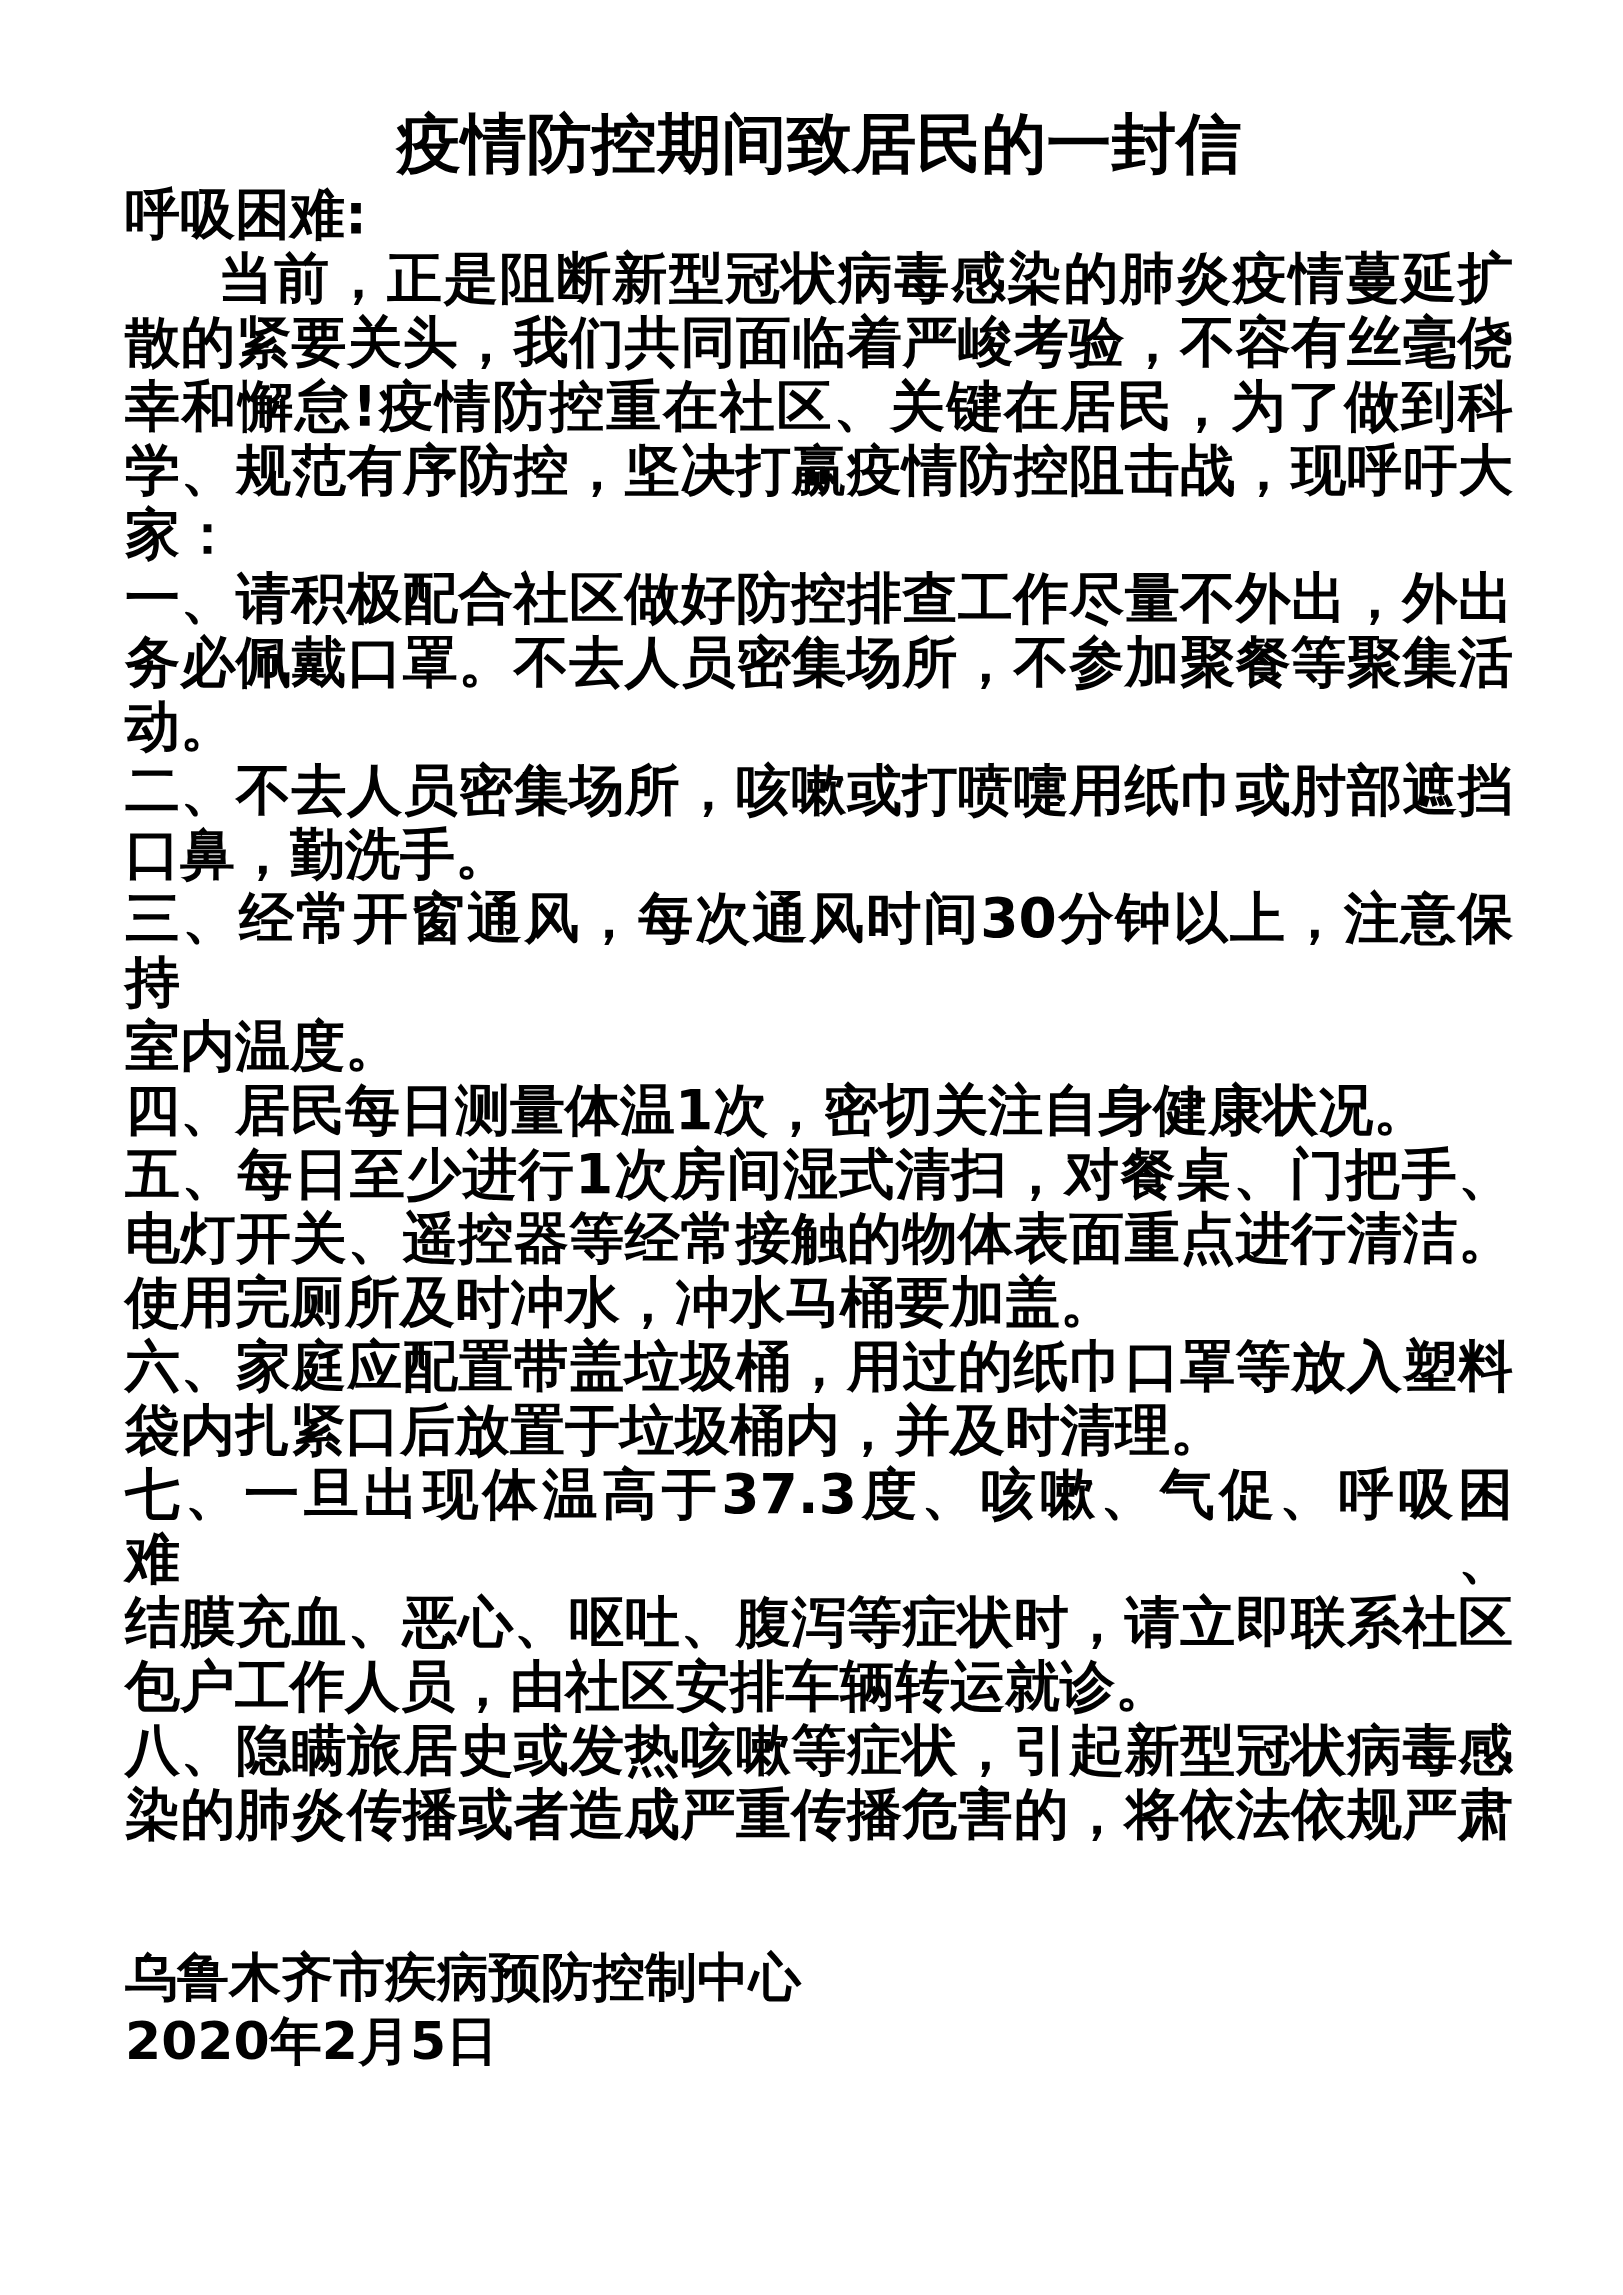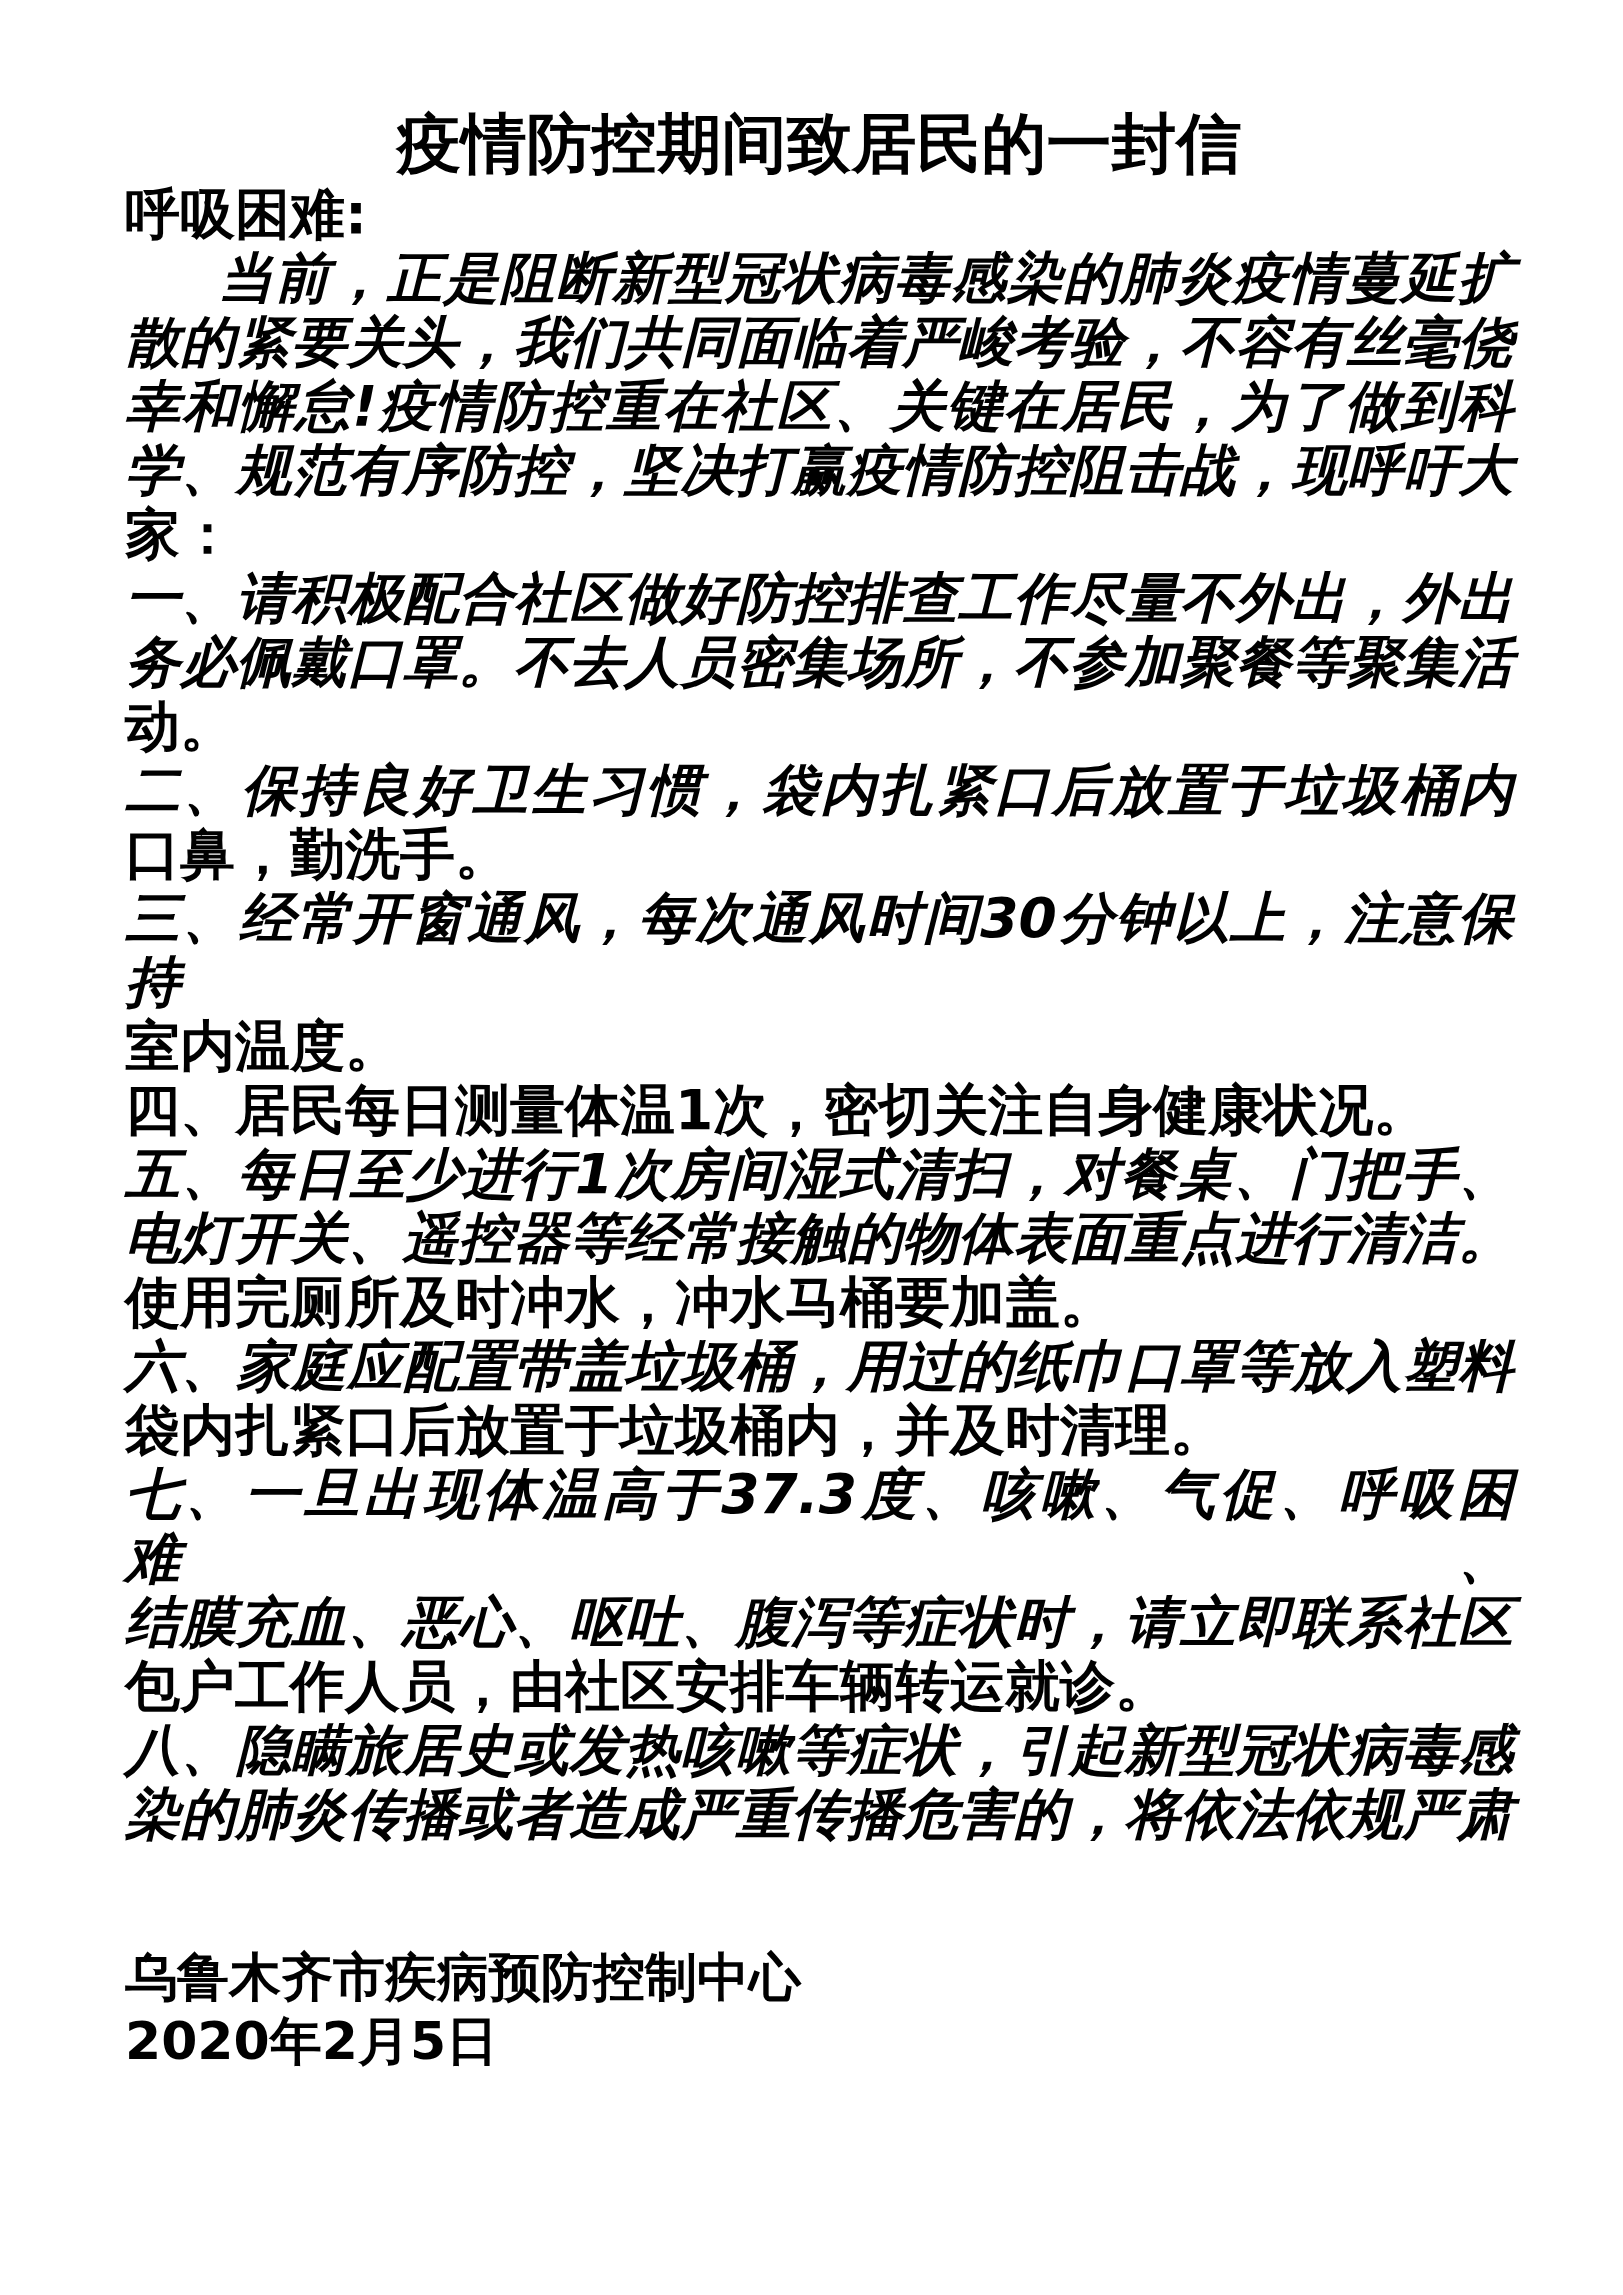--- a/index.html
+++ b/index.html
@@ -33,21 +33,20 @@
     font-size: 55px;
     line-height: 64px;
     white-space: nowrap;
   }
   
   .j {
     white-space: normal;
     text-align: justify;
     text-align-last: justify;
     text-justify: inter-character;
-    font-style: italic;
   }
   
   .ind {
     text-indent: 93px;
   }
   .spacer {
     height: 99px;
   }
   .sig {
     font-size: 52px;
@@ -69,21 +68,21 @@
   <div class="line">呼吸困难:</div>
 
   <div class="line j ind">当前，正是阻断新型冠状病毒感染的肺炎疫情蔓延扩</div>
   <div class="line j">散的紧要关头，我们共同面临着严峻考验，不容有丝毫侥</div>
   <div class="line j">幸和懈怠!疫情防控重在社区、关键在居民，为了做到科</div>
   <div class="line j">学、规范有序防控，坚决打赢疫情防控阻击战，现呼吁大</div>
   <div class="line">家：</div>
   <div class="line j">一、请积极配合社区做好防控排查工作尽量不外出，外出</div>
   <div class="line j">务必佩戴口罩。不去人员密集场所，不参加聚餐等聚集活</div>
   <div class="line">动。</div>
-  <div class="line j">二、保持良好卫生习惯，袋内扎紧口后放置于垃圾桶内</div>
+  <div class="line j">二、不去人员密集场所，咳嗽或打喷嚏用纸巾或肘部遮挡</div>
   <div class="line">口鼻，勤洗手。</div>
   <div class="line j">三、经常开窗通风，每次通风时间30分钟以上，注意保持</div>
   <div class="line">室内温度。</div>
   <div class="line">四、居民每日测量体温1次，密切关注自身健康状况。</div>
   <div class="line j">五、每日至少进行1次房间湿式清扫，对餐桌、门把手、</div>
   <div class="line j">电灯开关、遥控器等经常接触的物体表面重点进行清洁。</div>
   <div class="line">使用完厕所及时冲水，冲水马桶要加盖。</div>
   <div class="line j">六、家庭应配置带盖垃圾桶，用过的纸巾口罩等放入塑料</div>
   <div class="line">袋内扎紧口后放置于垃圾桶内，并及时清理。</div>
   <div class="line j">七、一旦出现体温高于37.3度、咳嗽、气促、呼吸困难、</div>

